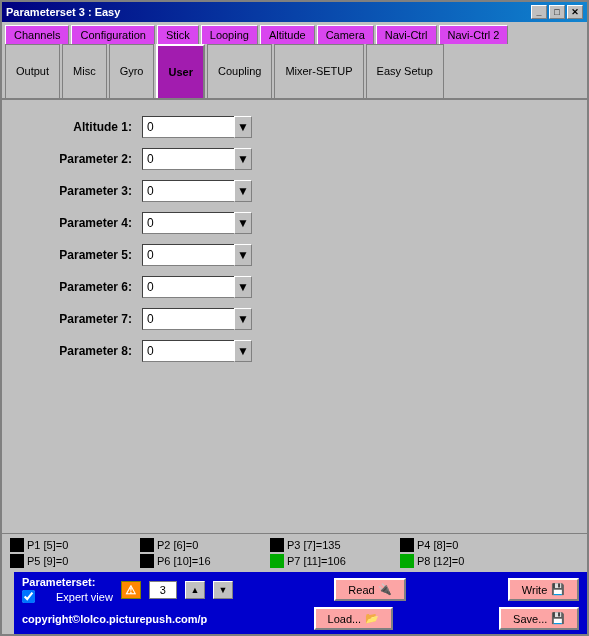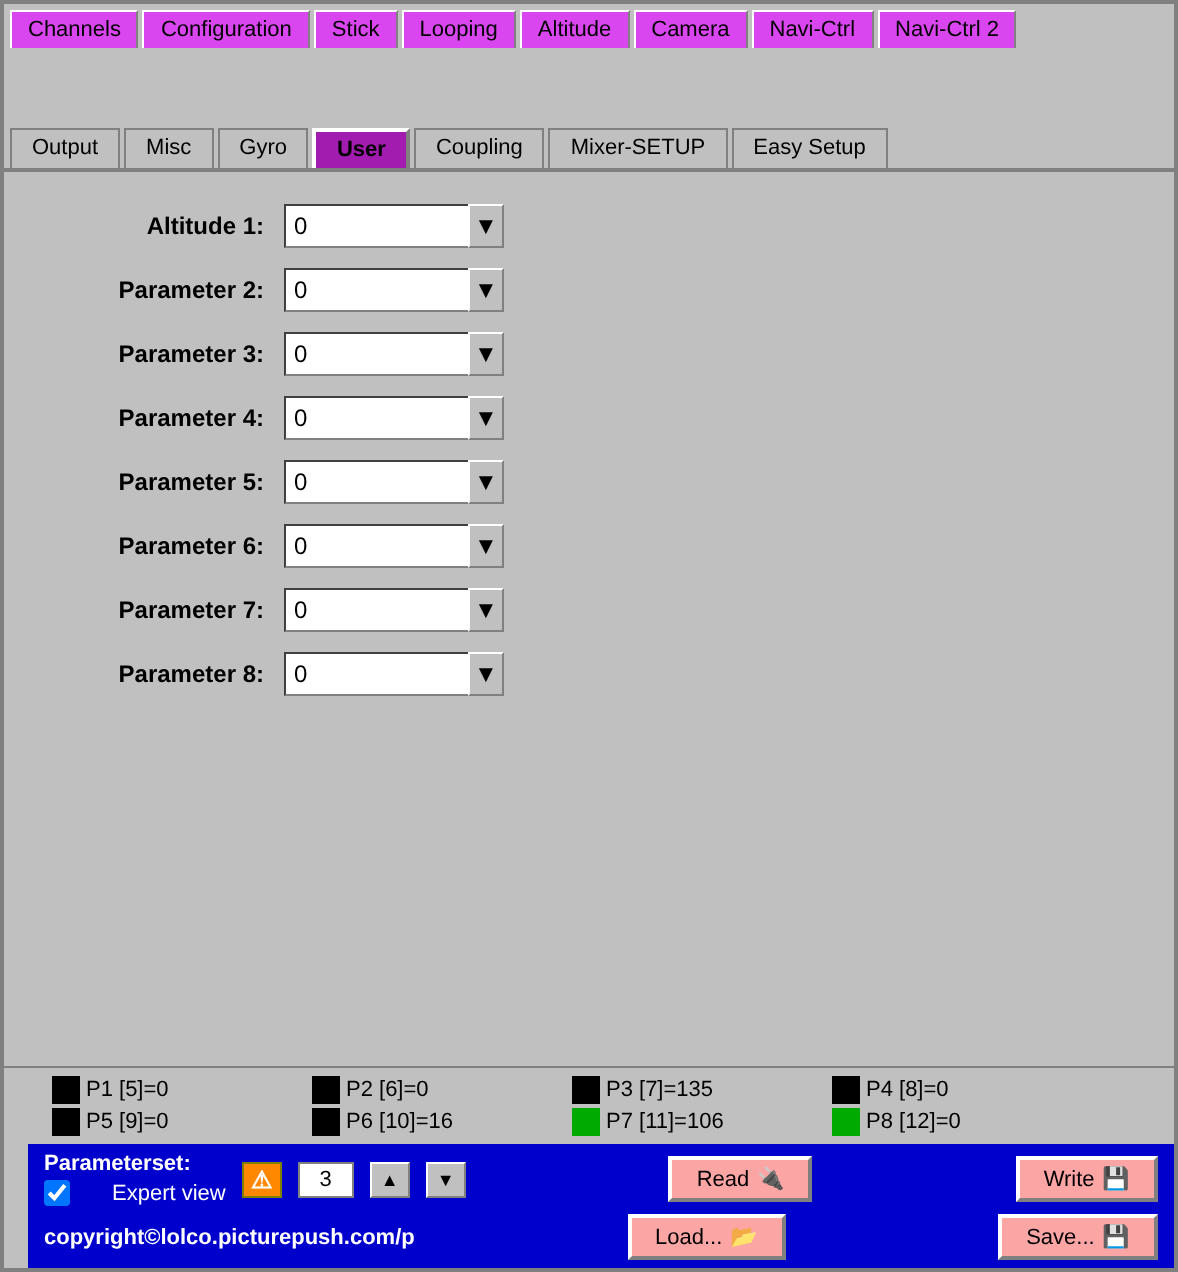--- a/index.html
+++ b/index.html
@@ -68,28 +68,27 @@
     }
     .tab-row-2 {
       display: flex;
       background: #c0c0c0;
       padding: 0 3px;
       gap: 2px;
       flex-shrink: 0;
       border-bottom: 2px solid #808080;
     }
     .tab2 {
-      padding: 3px 10px;
+      padding: 20px 10px;
       font-size: 11px;
       background: #c0c0c0;
       border: 1px solid #808080;
       border-bottom: none;
       cursor: pointer;
       white-space: nowrap;
-      margin-top: 40px;
     }
     .tab2.active {
       background: #a21caf;
       border: 2px solid #808080;
       border-bottom: none;
       border-top-color: #fff;
       border-left-color: #fff;
       font-weight: bold;
       position: relative;
       z-index: 1;
@@ -142,21 +141,21 @@
       border-left-color: #fff;
       display: flex;
       align-items: center;
       justify-content: center;
       cursor: pointer;
       pointer-events: none;
     }
     .bottom-status {
       background: #c0c0c0;
       border-top: 1px solid #808080;
-      padding: 4px 24px;
+      padding: 4px 8px;
       display: flex;
       flex-direction: column;
       gap: 2px;
       flex-shrink: 0;
     }
     .status-row {
       display: flex;
       gap: 0;
       font-size: 11px;
     }
@@ -251,20 +250,28 @@
       align-items: center;
       justify-content: center;
     }
     .spacer { flex: 1; }
   </style>
 </head>
 <body>
 
 <div class="window">
 
+  <div class="title-bar">
+    <span>Parameterset 3 : Easy</span>
+    <div class="title-bar-buttons">
+      <div class="title-btn">_</div>
+      <div class="title-btn">□</div>
+      <div class="title-btn">✕</div>
+    </div>
+  </div>
 
   <div class="tab-row">
     <div class="tab">Channels</div>
     <div class="tab">Configuration</div>
     <div class="tab">Stick</div>
     <div class="tab">Looping</div>
     <div class="tab">Altitude</div>
     <div class="tab">Camera</div>
     <div class="tab">Navi-Ctrl</div>
     <div class="tab">Navi-Ctrl 2</div>

